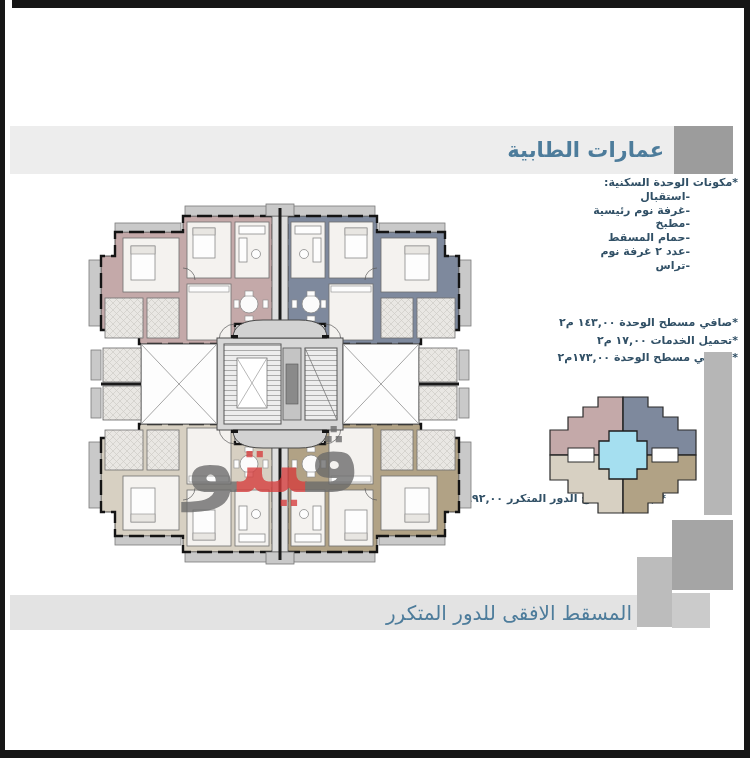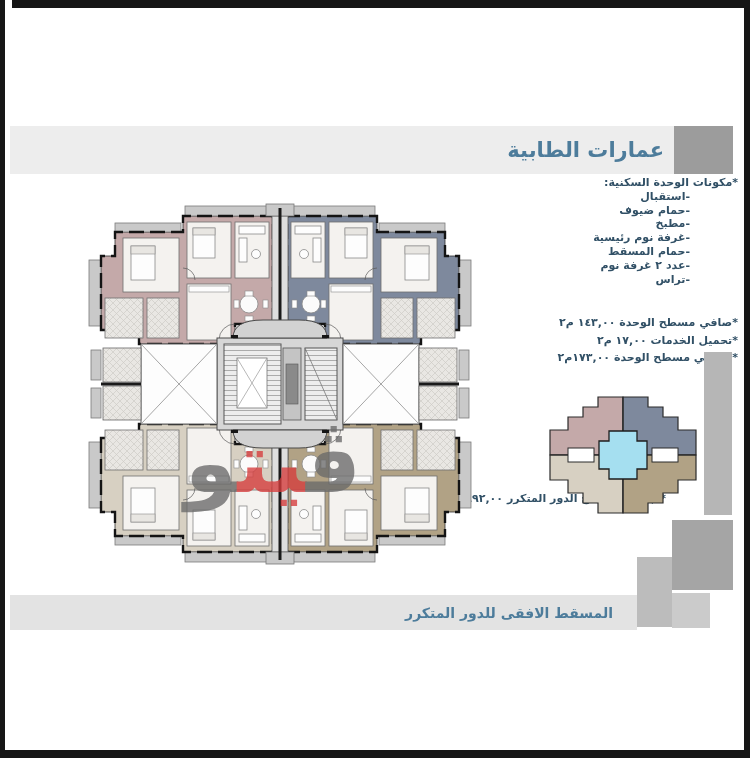--- a/index.html
+++ b/index.html
@@ -24,21 +24,21 @@
   .areas{right:12px;top:314px;width:260px;line-height:17.5px;}
   .total-line{right:84px;top:492px;width:300px;font-size:11px;padding-left:28px;}
   
   .blk1{left:704px;top:352px;width:28px;height:163px;background:#b6b6b6;}
   .blk2{left:672px;top:520px;width:61px;height:70px;background:#a5a5a5;}
   .blk3{left:637px;top:557px;width:35px;height:70px;background:#bcbcbc;}
   .blk4{left:672px;top:593px;width:38px;height:35px;background:#cbcbcb;}
   
   .footer-bar{left:10px;top:595px;width:627px;height:35px;background:#e3e3e3;
               display:flex;align-items:center;}
-  .footer-title{width:100%;padding-right:24px;font-size:14px;font-weight:bold;
+  .footer-title{width:100%;padding-right:5px;font-size:20px;font-weight:normal;
                 color:#4d7c9b;text-align:right;}
   
   .plan{left:85px;top:198px;width:390px;height:370px;}
   .keydiag{left:538px;top:394px;width:170px;height:122px;}
   
   .watermark{left:168px;top:404px;width:210px;height:125px;font-size:84px;
              font-weight:bold;text-align:center;line-height:118px;opacity:.78;
              pointer-events:none;}
 </style>
 </head>
@@ -50,23 +50,22 @@
 <div class="abs frame-bottom"></div>
 
 <div class="abs header-bar">
   <div class="header-title">عمارات الطابية</div>
 </div>
 <div class="abs header-square"></div>
 
 <div class="abs txt components">
   <div>*مكونات الوحدة السكنية:</div>
   <div class="item">-استقبال</div>
-  <div class="item">-حمام ضيوف</div>
+  <div class="item">-غرفة نوم رئيسية</div>
   <div class="item">-مطبخ</div>
-  <div class="item">-غرفة نوم رئيسية</div>
   <div class="item">-حمام المسقط</div>
   <div class="item">-عدد ٢ غرفة نوم</div>
   <div class="item">-تراس</div>
 </div>
 
 <div class="abs txt areas">
   <div>*صافي مسطح الوحدة ١٤٣,٠٠ م٢</div>
   <div>*تحميل الخدمات ١٧,٠٠ م٢</div>
   <div>*اجمالي مسطح الوحدة ١٧٣,٠٠م٢</div>
 </div>

